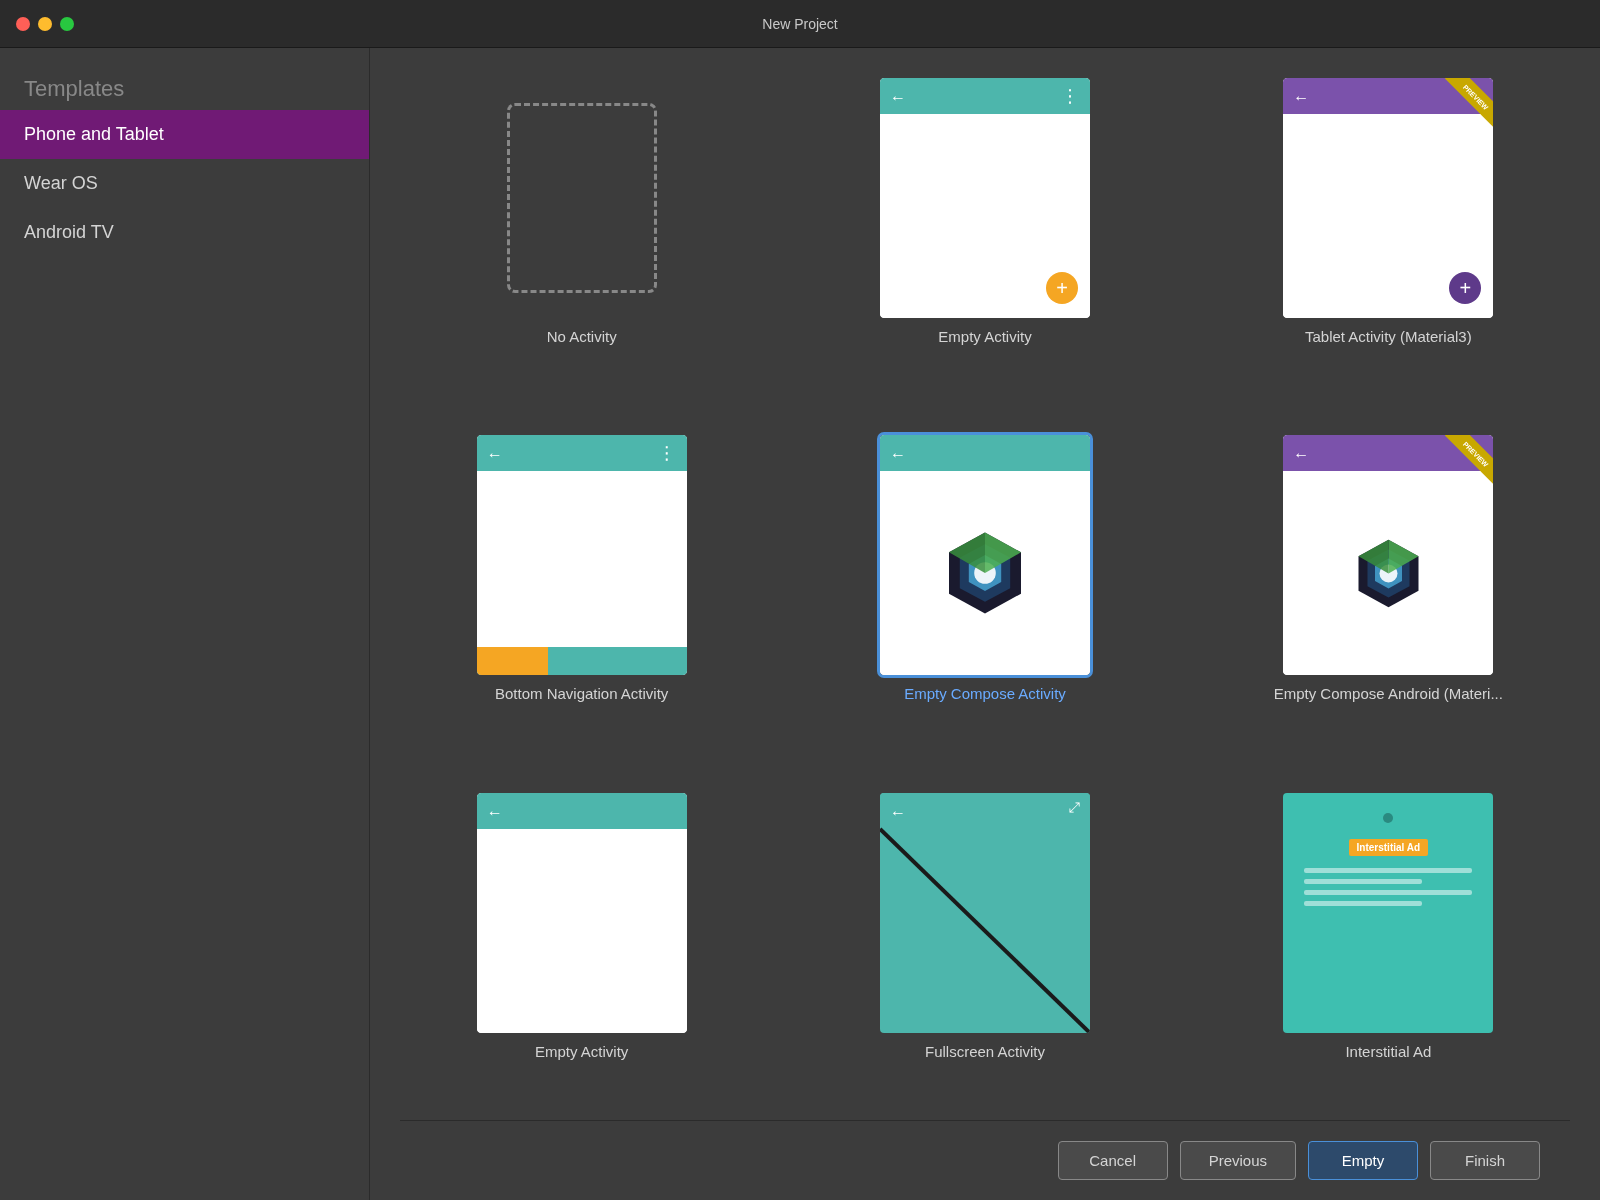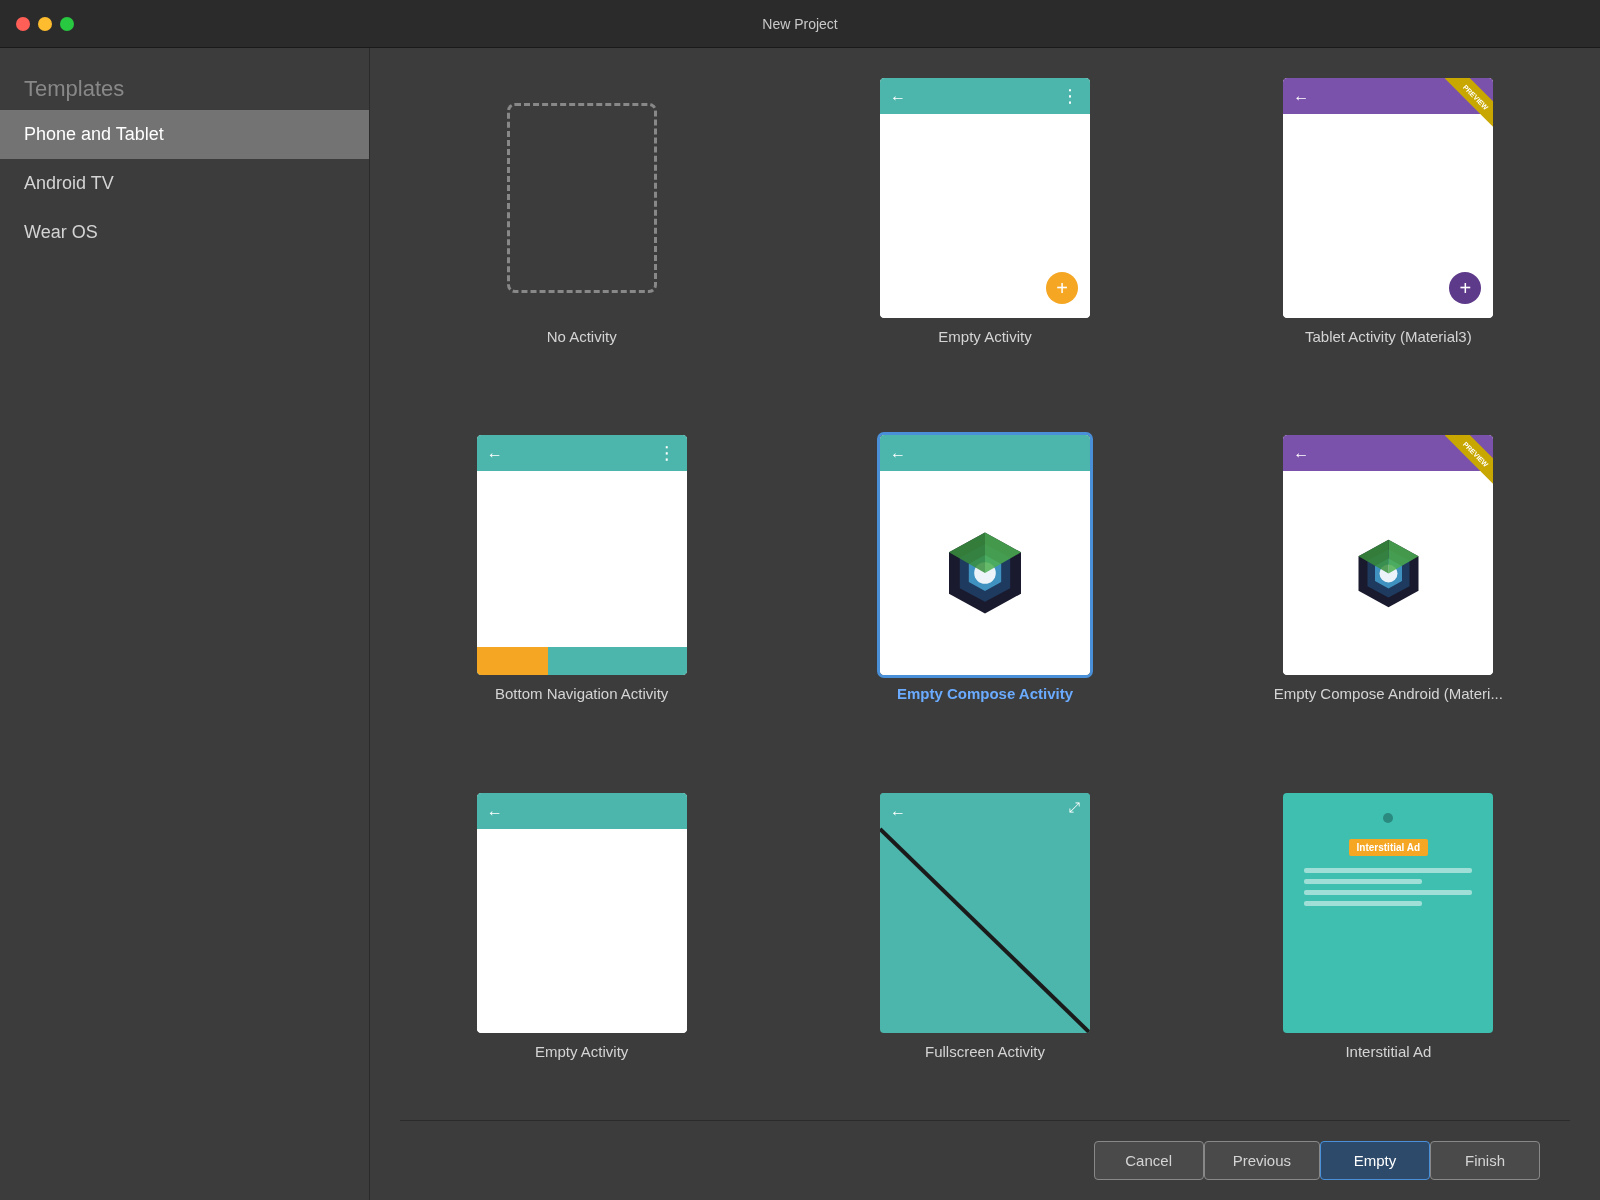--- a/index.html
+++ b/index.html
@@ -63,21 +63,21 @@
       padding: 0 24px 8px 24px;
       font-weight: 400;
     }
     .sidebar-item {
       padding: 14px 24px;
       font-size: 18px;
       cursor: pointer;
       color: #d4d4d4;
     }
     .sidebar-item.active {
-      background: #737373;
+      background: #701a75;
       color: #ffffff;
     }
 
     
     .content-area {
       flex: 1;
       background: #3c3c3c;
       padding: 30px 30px 0 30px;
       overflow-y: auto;
       display: flex;
@@ -111,21 +111,21 @@
       outline: 3px solid #4a90d9;
     }
 
     .template-label {
       margin-top: 10px;
       font-size: 15px;
       color: #d4d4d4;
       text-align: right;
     }
     .template-label.selected {
-      font-weight: 700;
+      font-weight: 400;
       color: #6aabff;
     }
 
     .phone-mockup {
       width: 100%;
       height: 100%;
       background: white;
       border-radius: 4px;
       display: flex;
       flex-direction: column;
@@ -255,20 +255,21 @@
       margin-bottom: 6px;
     }
     .interstitial-line.short { width: 70%; }
 
     
     .button-row {
       display: flex;
       justify-content: flex-end;
       align-items: center;
       padding: 20px 30px;
+      gap: 12px;
       background: #3c3c3c;
       border-top: 1px solid #2b2b2b;
     }
 
     .btn {
       padding: 10px 28px;
       font-size: 15px;
       border-radius: 4px;
       cursor: pointer;
       border: 1px solid #888;
@@ -317,24 +318,24 @@
 </div>
 
 <div class="main-layout">
 
   <div class="sidebar">
     <div class="sidebar-title">Templates</div>
     <div class="sidebar-item active">
       <span>Phone and Tablet</span>
     </div>
     <div class="sidebar-item">
-      <span>Android TV</span>
+      <span>Wear OS</span>
     </div>
     <div class="sidebar-item">
-      <span>Wear OS</span>
+      <span>Android TV</span>
     </div>
   </div>
 
   <div class="content-area">
     <div class="templates-grid">
 
       <div class="card-wrapper template-card">
         <div class="no-activity-container">
           <div class="dashed-rect"></div>
         </div>

